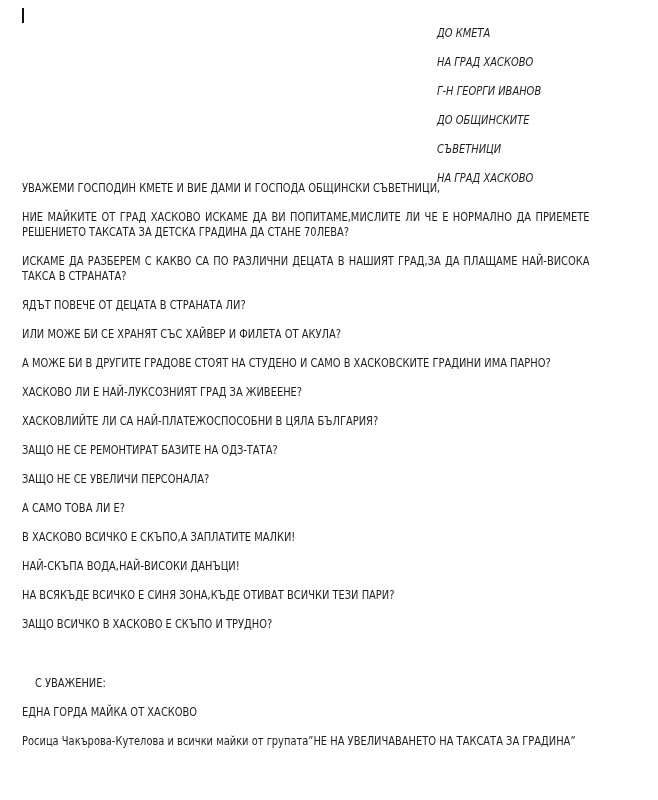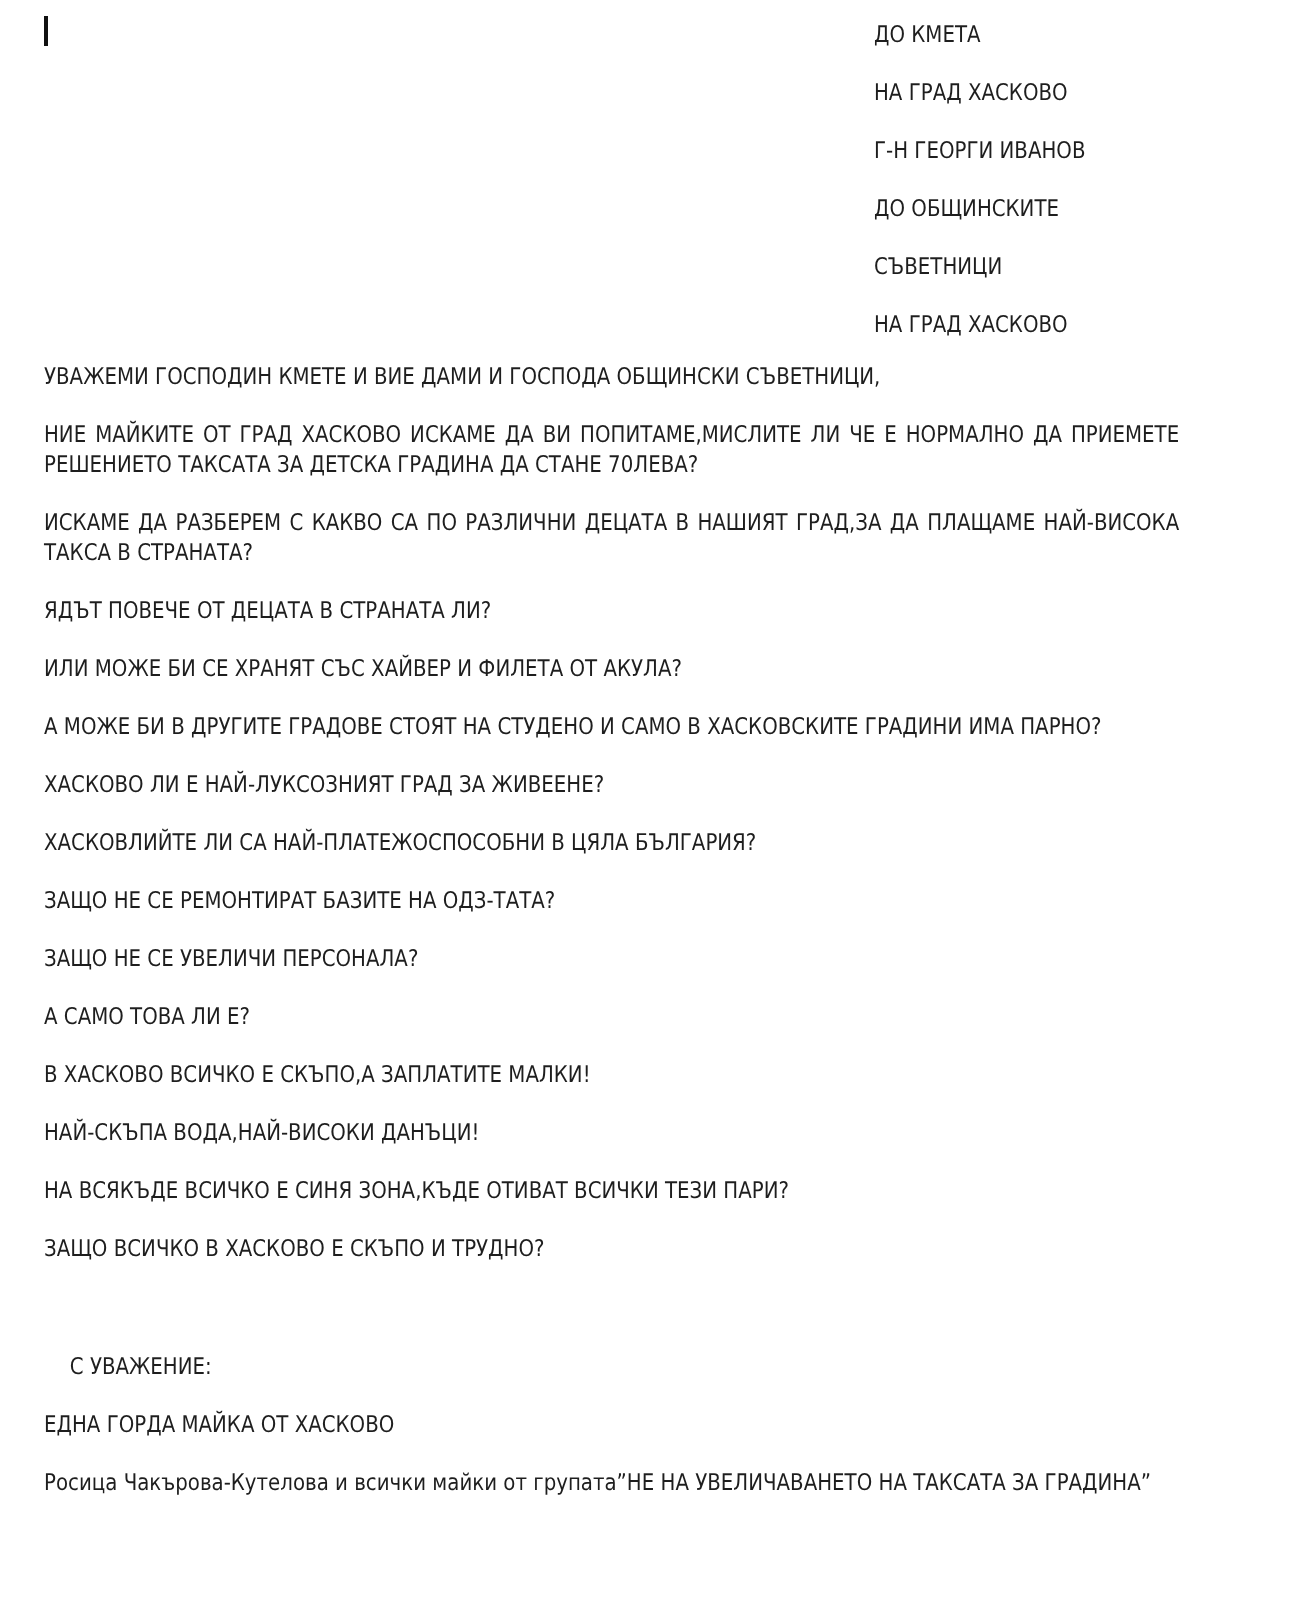--- a/index.html
+++ b/index.html
@@ -6,21 +6,21 @@
   body {
     width: 658px; height: 800px; position: relative; overflow: hidden;
     font-family: "DejaVu Sans", sans-serif;
     color: #1e1e1e;
     font-size: 11.5px;
   }
   .cursor {
     position: absolute; left: 22px; top: 8px; width: 2px; height: 15px; background: #111;
   }
   .address {
-    position: absolute; left: 437px; top: 9px;
+    position: absolute; left: 437px; top: 25px; font-style: italic;
   }
   .address .line {
     height: 29px; line-height: 16px; white-space: nowrap;
     transform: scaleX(0.86); transform-origin: left center;
   }
   .body {
     position: absolute; left: 22px; top: 181px; width: 660px;
     transform: scaleX(0.86); transform-origin: left top;
   }
   .para {

